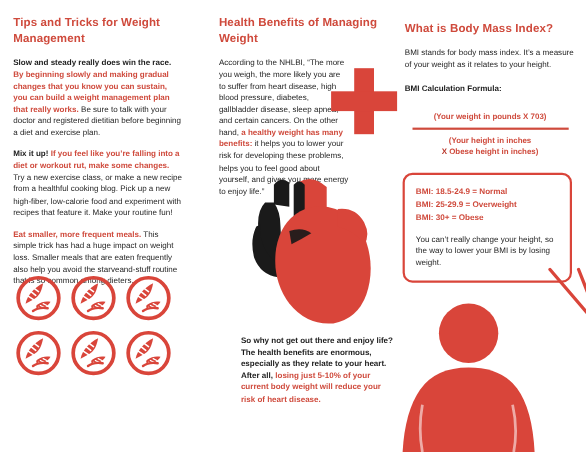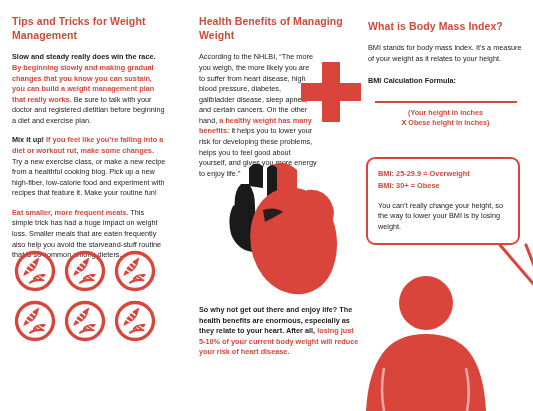--- a/index.html
+++ b/index.html
@@ -25,21 +25,21 @@
     letter-spacing:.1px;
   }
 
   p.body{
     margin:0 0 9px 0;
     font-size:7.3px;
     line-height:1.45;
     color:#1c1c1c;
     text-align:left;
   }
-  p.body:last-child{margin-bottom:0;}
+  p.body:last-child{margin-bottom:0;margin-left:20px;}
   .b{font-weight:bold;}
   .red{color:#cf4a3c;font-weight:bold;}
 
   
   .icon-grid{
     position:absolute;left:14px;top:250px;
     width:150px;
     display:grid;
     grid-template-columns:repeat(3,46px);
     grid-template-rows:repeat(2,46px);
@@ -207,31 +207,33 @@
   </section>
 
   <section class="panel panel-right">
     <h2 class="heading">What is Body Mass Index?</h2>
 
     <p class="body">BMI stands for body mass index. It’s a measure of your weight as it relates to your height.</p>
 
     <p class="body b" style="margin-top:12px;">BMI Calculation Formula:</p>
 
     <div class="formula">
+      <div class="num">(Your weight in pounds X 703)</div>
       <div class="bar"></div>
       <div class="den">
         <div>(Your height in inches</div>
         <div>
           <span class="xsym">X</span>
           <span>Obese height in inches)</span>
         </div>
       </div>
     </div>
 
     <div class="callout">
+      <div class="line">BMI: 18.5-24.9 = Normal</div>
       <div class="line">BMI: 25-29.9 = Overweight</div>
       <div class="line">BMI: 30+ = Obese</div>
       <div class="note">You can’t really change your height, so the way to lower your BMI is by losing weight.</div>
     </div>
 
     <svg class="tail" viewBox="0 0 60 62">
       <path d="M4 2 L52 58" stroke="#d9453a" stroke-width="3" fill="none" stroke-linecap="round"></path>
       <path d="M30 2 L52 58" stroke="#d9453a" stroke-width="3" fill="none" stroke-linecap="round"></path>
     </svg>
 

